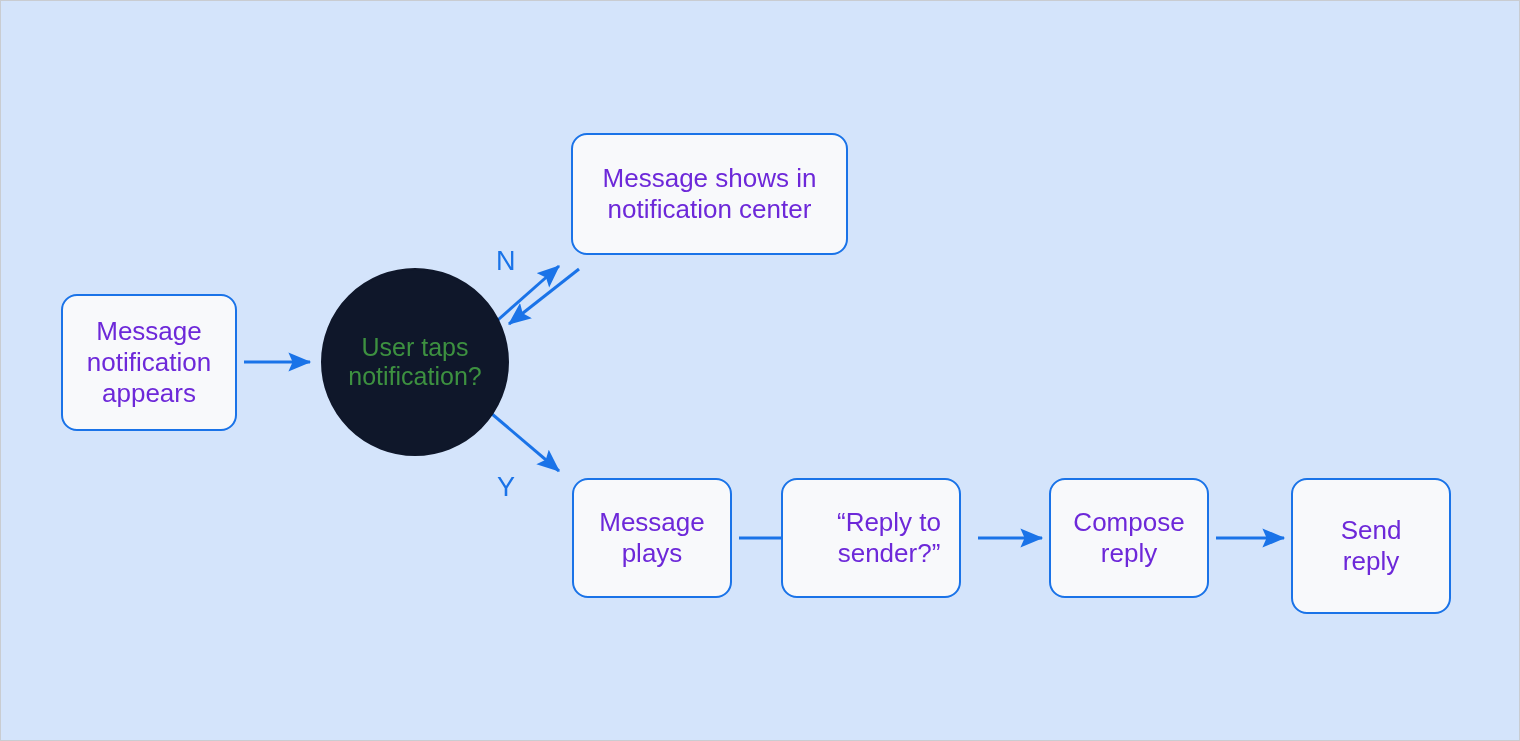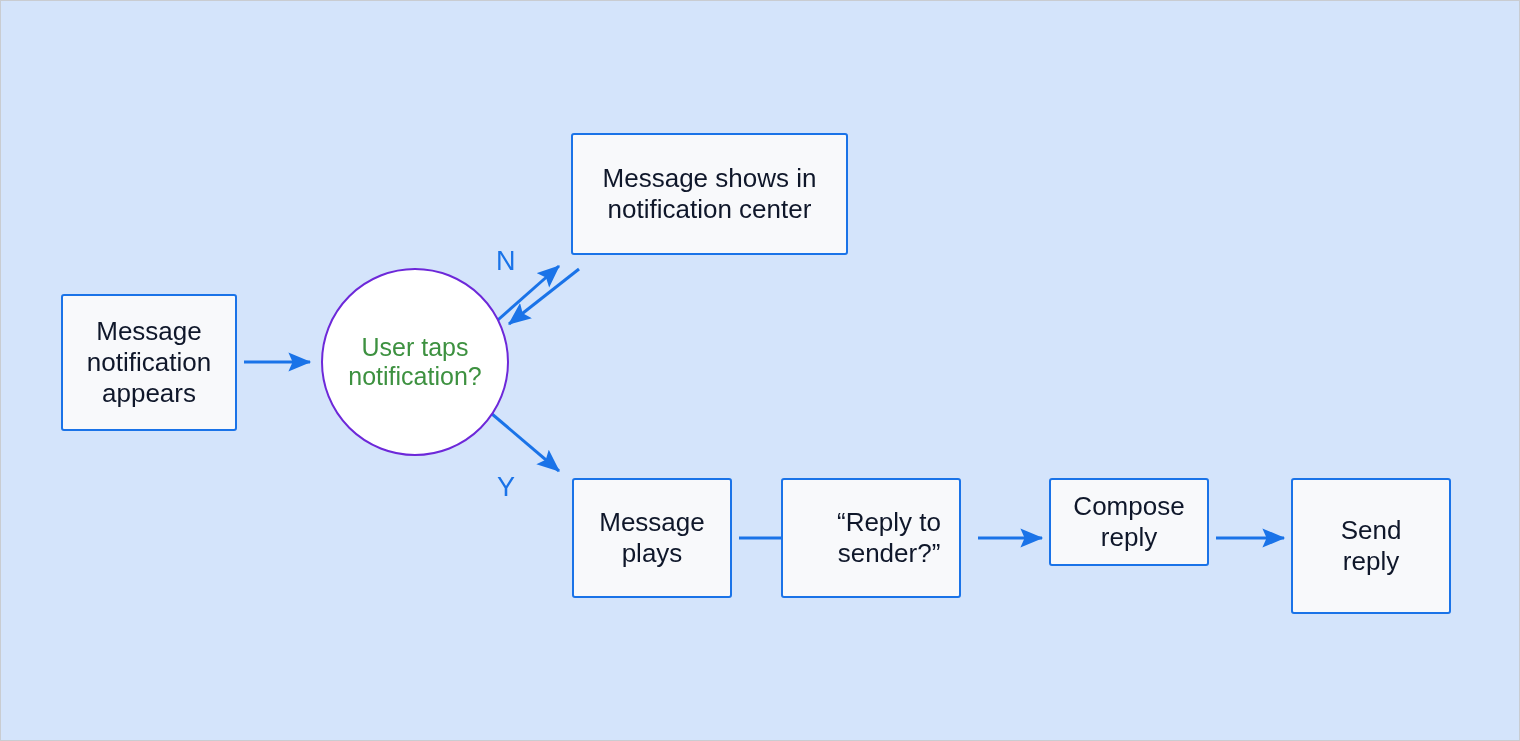--- a/index.html
+++ b/index.html
@@ -31,27 +31,27 @@
     display: flex;
     align-items: center;
     justify-content: center;
     text-align: center;
     line-height: 1.18;
     white-space: pre-line;
   }
   .node.process {
     background: #f8f9fb;
     border: 2px solid #1a73e8;
-    border-radius: 3px;
-    color: #0f172a;
+    border-radius: 16px;
+    color: #6d28d9;
     font-size: 26px;
   }
   .node.decision {
-    background: #ffffff;
-    border: 2px solid #6d28d9;
+    background: #0f172a;
+    border: 2px solid #0f172a;
     border-radius: 50%;
     color: #3d9140;
     font-size: 25px;
   }
   .edge-label {
     position: absolute;
     color: #1a73e8;
     font-size: 27px;
     line-height: 1;
   }
@@ -106,21 +106,21 @@
 
   <div class="node process" style="left: 570px; top: 132px; width: 277px; height: 122px;">Message shows in
 notification center</div>
 
   <div class="node process" style="left: 571px; top: 477px; width: 160px; height: 120px;">Message
 plays</div>
 
   <div class="node process" style="left: 780px; top: 477px; width: 180px; height: 120px; padding-left: 36px;">“Reply to
 sender?”</div>
 
-  <div class="node process" style="left: 1048px; top: 477px; width: 160px; height: 88px;">Compose
+  <div class="node process" style="left: 1048px; top: 477px; width: 160px; height: 120px;">Compose
 reply</div>
 
   <div class="node process" style="left: 1290px; top: 477px; width: 160px; height: 136px;">Send
 reply</div>
 
   <div class="edge-label" style="left: 495px; top: 247px;">N</div>
 
   <div class="edge-label" style="left: 496px; top: 473px;">Y</div>
 
 </div>

